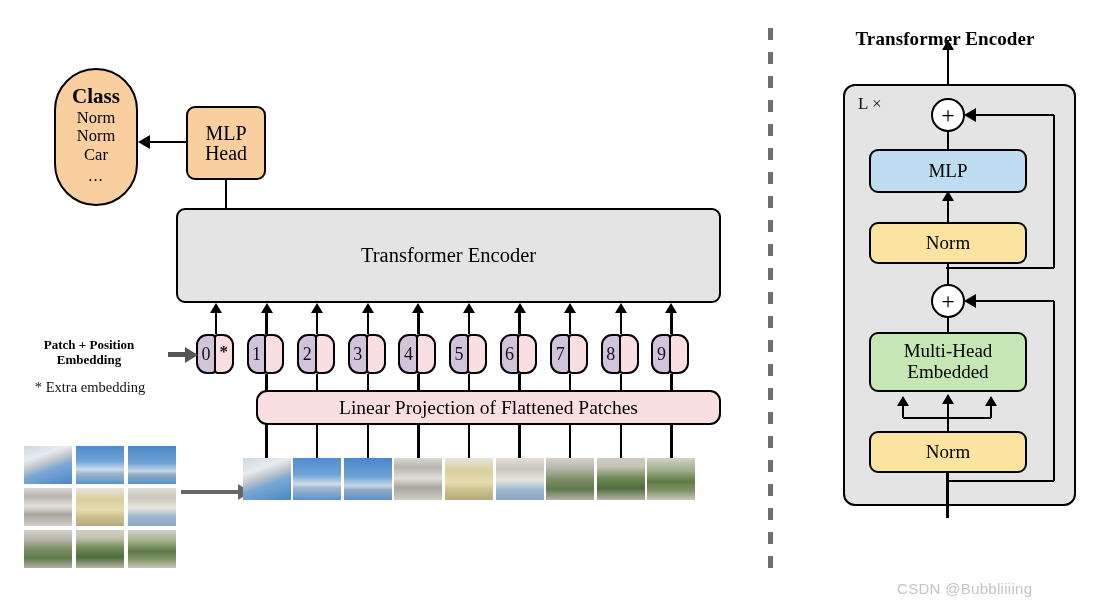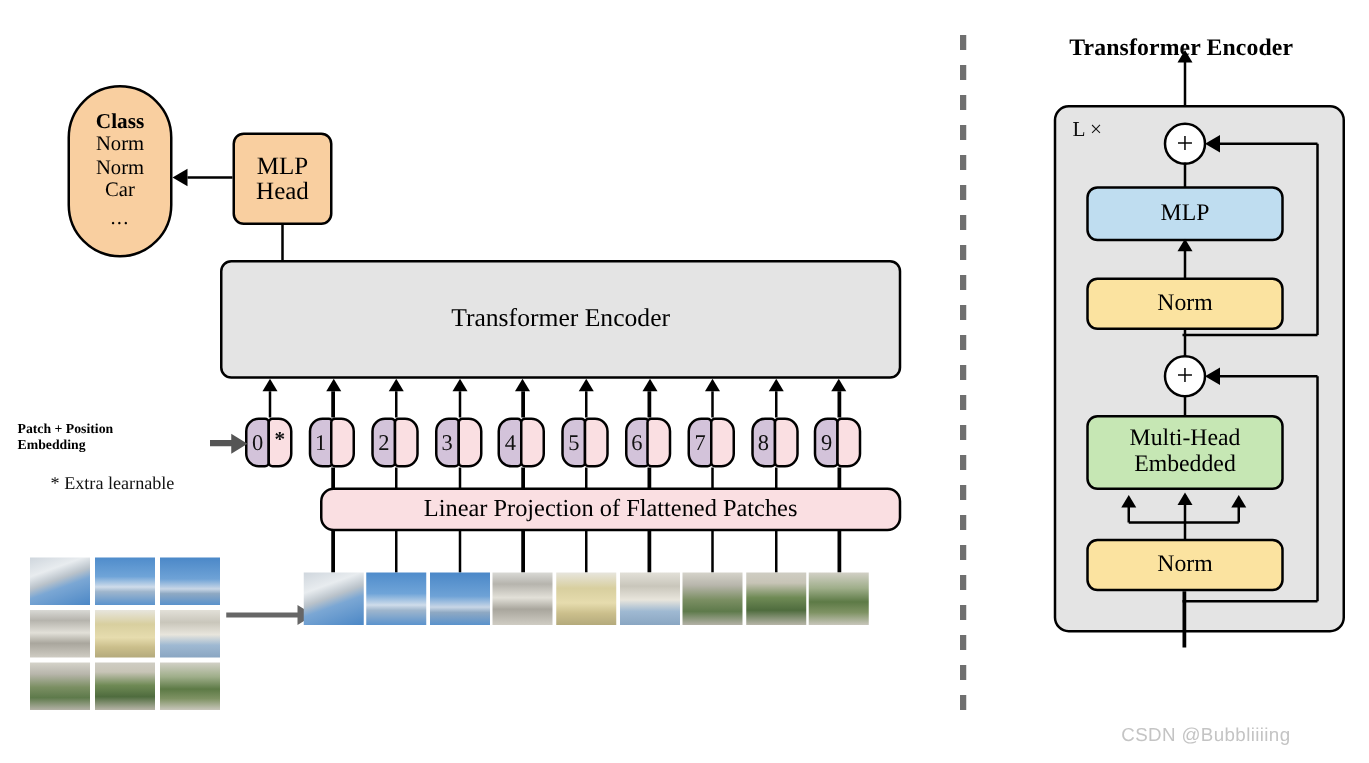--- a/index.html
+++ b/index.html
@@ -33,21 +33,21 @@
   #class-pill{
     left:54px;top:68px;width:84px;height:138px;
     background:#F9CFA0;
     border:2.2px solid #000;
     border-radius:46px;
     box-sizing:border-box;
     display:flex;flex-direction:column;
     align-items:center;justify-content:center;
     gap:0px;
   }
-  #class-pill .hd{font-weight:bold;font-size:17px;line-height:1.12;}
+  #class-pill .hd{font-weight:bold;font-size:21px;line-height:1.12;}
   #class-pill .it{font-size:16.5px;line-height:1.12;}
   #class-pill .dots{font-size:16.5px;line-height:1.5;letter-spacing:1px;}
 
   #mlp-head{
     left:186px;top:106px;width:80px;height:74px;
     background:#F9CFA0;
     font-size:20px;
     flex-direction:column;
   }
 
@@ -97,21 +97,21 @@
   .leftarrow{
     position:absolute;width:0;height:0;
     border-top:7px solid transparent;
     border-bottom:7px solid transparent;
     border-right:12px solid #000;
   }
 
   
   #pp-label{
     left:14px;top:337px;width:150px;
-    font-weight:bold;font-size:11px;line-height:1.18;text-align:left;
+    font-weight:bold;font-size:13px;line-height:1.18;text-align:center;
   }
   #foot-note{
     left:14px;top:378px;width:152px;
     font-size:14.5px;line-height:1.3;text-align:center;color:#111;
   }
   #foot-note .mono{font-family:"Liberation Mono", monospace;font-size:12.8px;}
 
   .gray-arrow-body{position:absolute;background:#555;height:5px;}
   .gray-arrow-head{
     position:absolute;width:0;height:0;
@@ -303,21 +303,21 @@
     </div>
 
   <div class="abs" id="pp-label">
     <div>Patch + Position</div>
     <div>Embedding</div>
   </div>
   <div class="gray-arrow-body" style="left:168px;top:352px;width:18px;"></div>
   <div class="gray-arrow-head" style="left:185px;top:346.5px;"></div>
 
   <div class="abs" id="foot-note">
-    <div>* Extra learnable</div>
+    <div>* Extra embedding</div>
   </div>
 
   <div class="pgrid" id="src-grid" style="left:24px;top:446px;">
       <div class="cell" style="left: 0px; top: 0px; background: linear-gradient(160deg, rgb(207, 214, 221) 0%, rgb(232, 236, 239) 28%, rgb(185, 194, 202) 46%, rgb(123, 167, 212) 60%, rgb(75, 135, 198) 100%);"></div>
       <div class="cell" style="left: 52px; top: 0px; background: linear-gradient(rgb(79, 140, 203) 0%, rgb(111, 164, 216) 40%, rgb(207, 220, 234) 62%, rgb(159, 182, 205) 72%, rgb(91, 147, 205) 100%);"></div>
       <div class="cell" style="left: 104px; top: 0px; background: linear-gradient(rgb(75, 136, 200) 0%, rgb(110, 162, 214) 45%, rgb(200, 214, 230) 66%, rgb(143, 169, 195) 76%, rgb(90, 146, 204) 100%);"></div>
       <div class="cell" style="left: 0px; top: 42px; background: linear-gradient(rgb(217, 217, 213) 0%, rgb(182, 180, 173) 22%, rgb(226, 224, 216) 48%, rgb(169, 166, 157) 70%, rgb(207, 204, 195) 100%);"></div>
       <div class="cell" style="left: 52px; top: 42px; background: linear-gradient(rgb(231, 229, 221) 0%, rgb(216, 207, 159) 30%, rgb(230, 220, 174) 58%, rgb(203, 191, 140) 78%, rgb(180, 170, 124) 100%);"></div>
       <div class="cell" style="left: 104px; top: 42px; background: linear-gradient(rgb(226, 224, 216) 0%, rgb(201, 198, 187) 26%, rgb(232, 229, 220) 52%, rgb(159, 185, 210) 74%, rgb(138, 166, 194) 100%);"></div>
       <div class="cell" style="left: 0px; top: 84px; background: linear-gradient(rgb(213, 211, 202) 0%, rgb(184, 182, 172) 24%, rgb(123, 143, 99) 52%, rgb(94, 122, 75) 74%, rgb(179, 177, 166) 100%);"></div>

